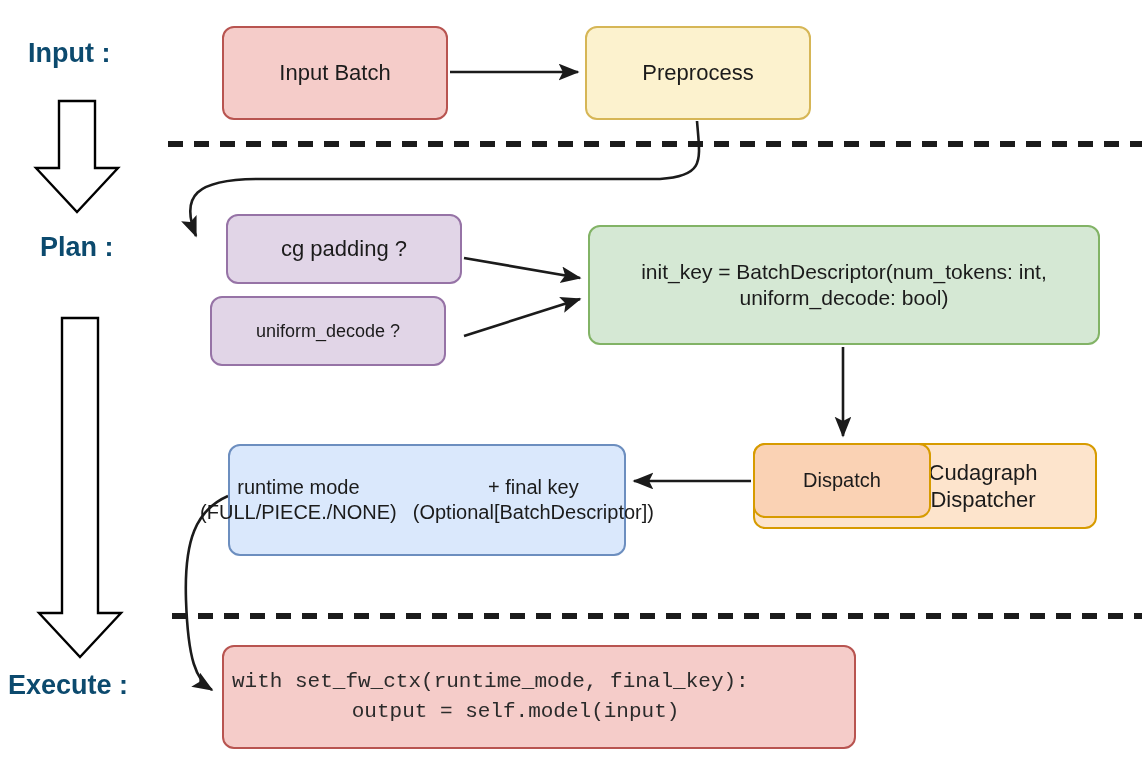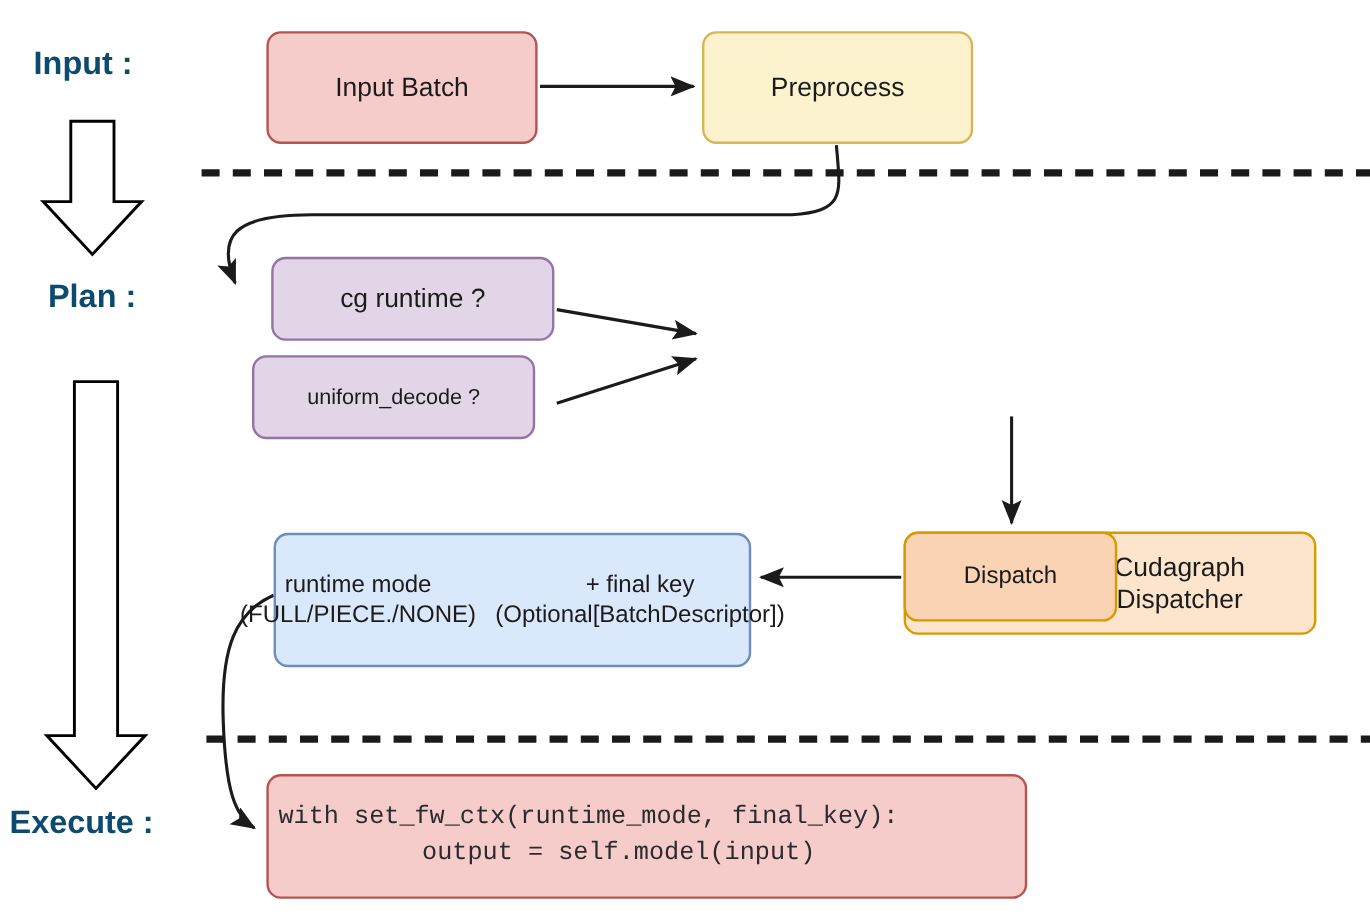--- a/index.html
+++ b/index.html
@@ -114,27 +114,30 @@
 
   <div class="node" style="left:222px; top:26px; width:226px; height:94px; background:#F5CCC9; border-color:#B85450; font-size:22px;">
     <span class="txt">Input Batch</span>
   </div>
 
   <div class="node" style="left:585px; top:26px; width:226px; height:94px; background:#FCF2CE; border-color:#D6B656; font-size:22px;">
     <span class="txt">Preprocess</span>
   </div>
 
   <div class="node" style="left:226px; top:214px; width:236px; height:70px; background:#E1D5E7; border-color:#9673A6; font-size:22px;">
-    <span class="txt">cg runtime ?</span>
+    <span class="txt">cg padding ?</span>
   </div>
 
   <div class="node" style="left:210px; top:296px; width:236px; height:70px; background:#E1D5E7; border-color:#9673A6; font-size:18px;">
     <span class="txt">uniform_decode ?</span>
   </div>
 
+  <div class="node" style="left:588px; top:225px; width:512px; height:120px; background:#D5E8D4; border-color:#82B366; font-size:21px;">
+    <span class="txt">init_key = BatchDescriptor(num_tokens: int, uniform_decode: bool)</span>
+  </div>
 
   <div class="node" style="left:753px; top:443px; width:344px; height:86px; background:#FDE4CC; border-color:#D79B00; font-size:22px; justify-content:flex-end; padding-right:24px;">
     <span class="txt" style="width:160px;">Cudagraph Dispatcher</span>
   </div>
 
   <div class="node" style="left:753px; top:443px; width:178px; height:75px; background:#FAD2B4; border-color:#D79B00; font-size:20px;">
     <span class="txt">Dispatch</span>
   </div>
 
   <div class="node" style="left:228px; top:444px; width:398px; height:112px; background:#DAE8FC; border-color:#6C8EBF; font-size:20px; ">

